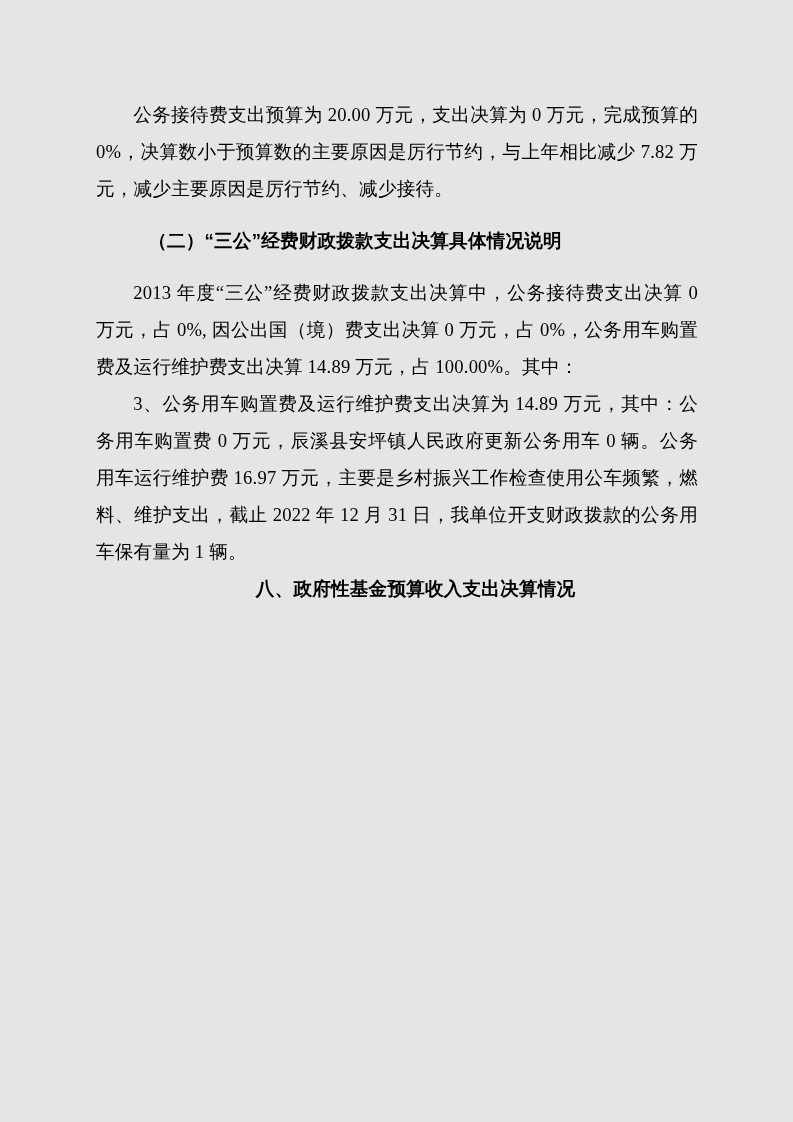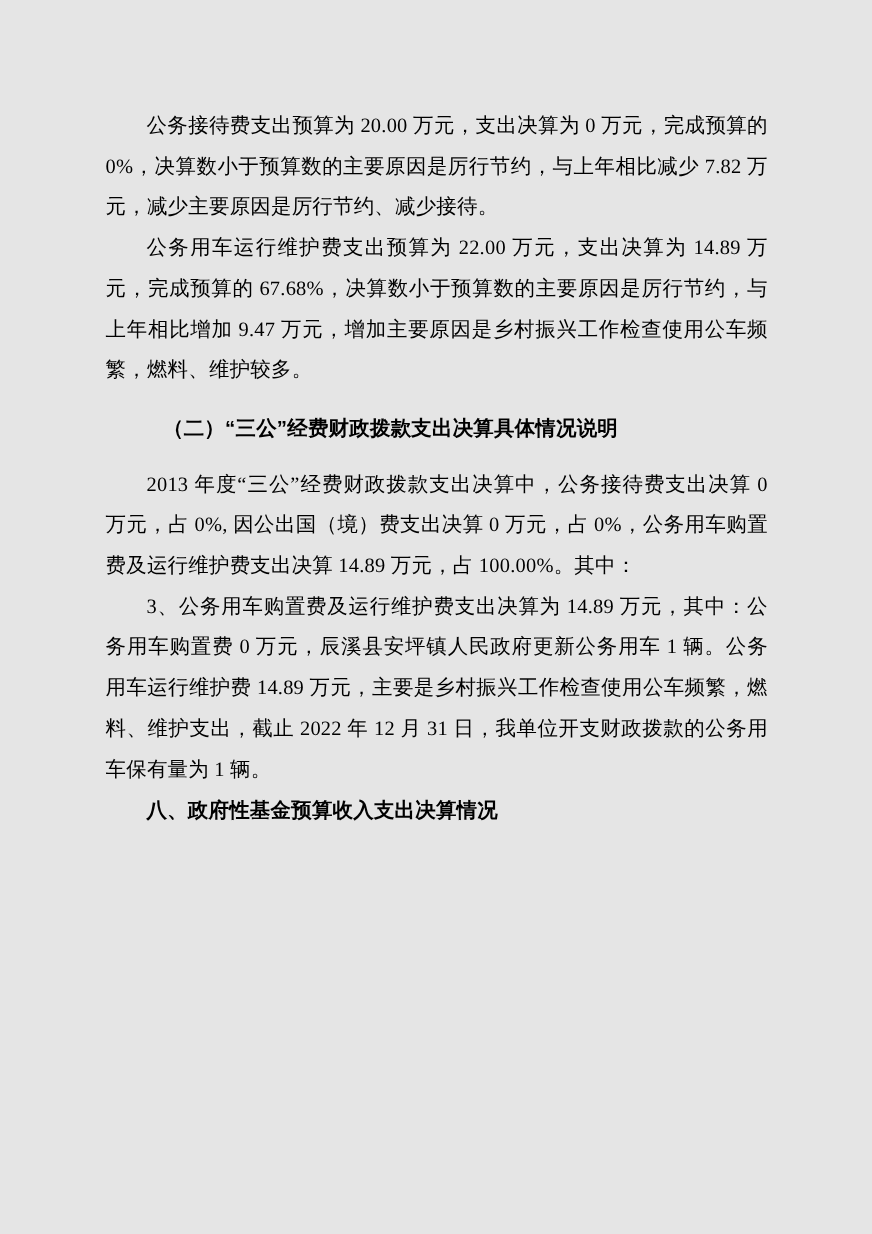--- a/index.html
+++ b/index.html
@@ -49,27 +49,27 @@
     font-family: "Liberation Sans", "DejaVu Sans", sans-serif;
   }
   p.heading2 {
     margin: 0;
     font-size: 18.6px;
     line-height: 37px;
     text-indent: 2em;
     font-weight: bold;
     letter-spacing: 0.2px;
     font-family: "Liberation Sans", "DejaVu Sans", sans-serif;
+    text-align: center;
   }
 </style>
 </head>
 <body>
 
 <div class="page">
   <div class="content">
     <p class="para">公务接待费支出预算为 20.00 万元，支出决算为 0 万元，完成预算的 0%，决算数小于预算数的主要原因是厉行节约，与上年相比减少 7.82 万元，减少主要原因是厉行节约、减少接待。</p>
-    <p class="para">公务用车运行维护费支出预算为 22.00 万元，支出决算为 14.89 万元，完成预算的 67.68%，决算数小于预算数的主要原因是厉行节约，与上年相比增加 9.47 万元，增加主要原因是乡村振兴工作检查使用公车频繁，燃料、维护较多。</p>
     <p class="heading">（二）“三公”经费财政拨款支出决算具体情况说明</p>
     <p class="para">2013 年度“三公”经费财政拨款支出决算中，公务接待费支出决算 0 万元，占 0%, 因公出国（境）费支出决算 0 万元，占 0%，公务用车购置费及运行维护费支出决算 14.89 万元，占 100.00%。其中：</p>
-    <p class="para">3、公务用车购置费及运行维护费支出决算为 14.89 万元，其中：公务用车购置费 0 万元，辰溪县安坪镇人民政府更新公务用车 1 辆。公务用车运行维护费 14.89 万元，主要是乡村振兴工作检查使用公车频繁，燃料、维护支出，截止 2022 年 12 月 31 日，我单位开支财政拨款的公务用车保有量为 1 辆。</p>
+    <p class="para">3、公务用车购置费及运行维护费支出决算为 14.89 万元，其中：公务用车购置费 0 万元，辰溪县安坪镇人民政府更新公务用车 0 辆。公务用车运行维护费 16.97 万元，主要是乡村振兴工作检查使用公车频繁，燃料、维护支出，截止 2022 年 12 月 31 日，我单位开支财政拨款的公务用车保有量为 1 辆。</p>
     <p class="heading2">八、政府性基金预算收入支出决算情况</p>
   </div>
 </div>
 
 </body></html>

